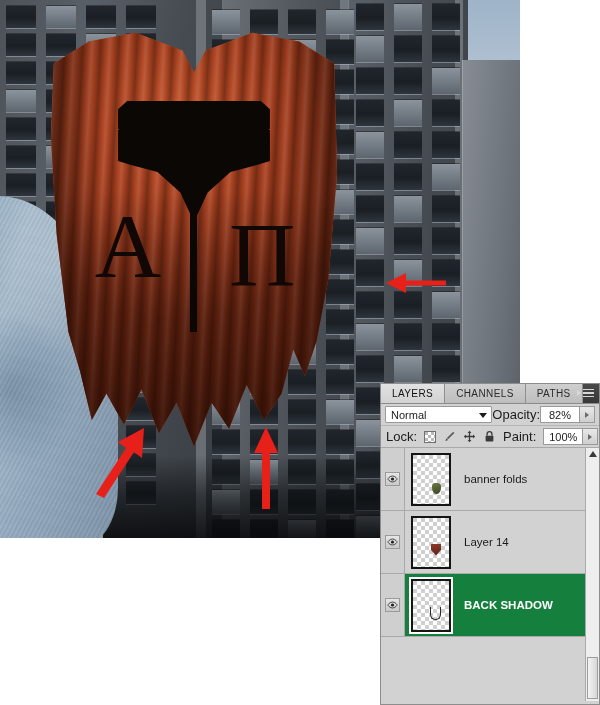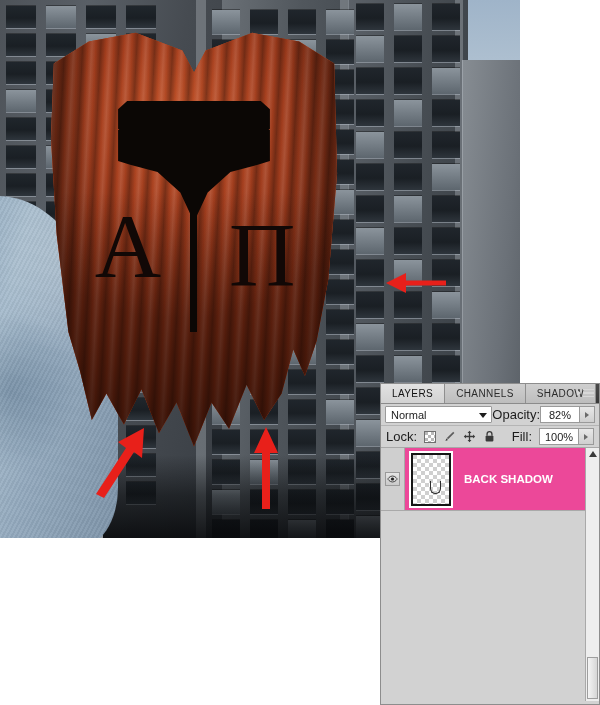--- a/index.html
+++ b/index.html
@@ -197,21 +197,21 @@
       conic-gradient(#fff 0 25%, #b9b9b9 0 50%, #fff 0 75%, #b9b9b9 0) 0 0/6px 6px;
   }
 
   
   .layerlist{ position:relative; height:253px; background:#d2d2d2; }
   .lrow{
     height:63px; display:flex; align-items:center;
     border-bottom:1px solid #a9a9a9; position:relative;
     background:#d2d2d2;
   }
-  .lrow.sel{ background:#ec4899; }
+  .lrow.sel{ background:#15803d; }
   .eyecell{
     width:24px; height:100%; display:flex; align-items:center;
     justify-content:center; border-right:1px solid #a9a9a9;
     background:#cfcfcf;
   }
   .lrow.sel .eyecell{ background:#cfcfcf; }
   .eyebtn{
     width:15px; height:14px; border:1px solid #9a9a9a;
     background:linear-gradient(180deg,#e6e6e6,#c9c9c9);
     display:flex; align-items:center; justify-content:center;
@@ -535,21 +535,21 @@
     </svg>
   </div>
 
 </div>
 
 <div id="panel">
 
   <div class="tabstrip">
     <div class="tab active">LAYERS</div>
     <div class="tab">CHANNELS</div>
-    <div class="tab">SHADOW</div>
+    <div class="tab">PATHS</div>
     <div class="panel-menu">
       <div class="pm-tri"></div>
       <div class="pm-bars">
           <i></i>
           <i></i>
           <i></i>
         </div>
     </div>
   </div>
 
@@ -576,32 +576,60 @@
         <path d="M4.2 10.4 3 13.6 6.2 12.4 Z" fill="#3a3a3a"></path>
       </svg>
       <svg class="ico" viewBox="0 0 16 16">
         <path d="M8 1 L10.4 3.6 H8.8 V7.2 H12.4 V5.6 L15 8 L12.4 10.4 V8.8 H8.8 V12.4 H10.4 L8 15 L5.6 12.4 H7.2 V8.8 H3.6 V10.4 L1 8 L3.6 5.6 V7.2 H7.2 V3.6 H5.6 Z" fill="#3a3a3a"></path>
       </svg>
       <svg class="ico" viewBox="0 0 16 16">
         <path d="M5 7 V5 a3 3 0 0 1 6 0 V7" fill="none" stroke="#3a3a3a" stroke-width="1.6"></path>
         <rect x="3.2" y="7" width="9.6" height="7" rx="1" fill="#3a3a3a"></rect>
       </svg>
     </div>
-    <span class="lbl" style="margin-left:auto;">Fill:</span>
+    <span class="lbl" style="margin-left:auto;">Paint:</span>
     <div style="display:flex;">
       <div class="numbox">100%</div>
       <div class="spin">
           <span class="tri"></span>
         </div>
     </div>
   </div>
 
   <div class="layerlist">
 
-
+    <div class="lrow">
+      <div class="eyecell">
+        <div class="eyebtn">
+          <svg width="11" height="8" viewBox="0 0 22 14">
+            <path d="M11 1 C5 1 1.6 7 1.6 7 S5 13 11 13 20.4 7 20.4 7 17 1 11 1Z" fill="none" stroke="#232323" stroke-width="1.6"></path>
+            <circle cx="11" cy="7" r="3.2" fill="#232323"></circle>
+          </svg>
+        </div>
+      </div>
+      <div class="thumbwrap">
+        <div class="t-fold"></div>
+      </div>
+      <div class="lname">banner folds</div>
+    </div>
+
+    <div class="lrow">
+      <div class="eyecell">
+        <div class="eyebtn">
+          <svg width="11" height="8" viewBox="0 0 22 14">
+            <path d="M11 1 C5 1 1.6 7 1.6 7 S5 13 11 13 20.4 7 20.4 7 17 1 11 1Z" fill="none" stroke="#232323" stroke-width="1.6"></path>
+            <circle cx="11" cy="7" r="3.2" fill="#232323"></circle>
+          </svg>
+        </div>
+      </div>
+      <div class="thumbwrap">
+        <div class="t-shield"></div>
+      </div>
+      <div class="lname">Layer 14</div>
+    </div>
 
     <div class="lrow sel">
       <div class="eyecell">
         <div class="eyebtn">
           <svg width="11" height="8" viewBox="0 0 22 14">
             <path d="M11 1 C5 1 1.6 7 1.6 7 S5 13 11 13 20.4 7 20.4 7 17 1 11 1Z" fill="none" stroke="#232323" stroke-width="1.6"></path>
             <circle cx="11" cy="7" r="3.2" fill="#232323"></circle>
           </svg>
         </div>
       </div>

